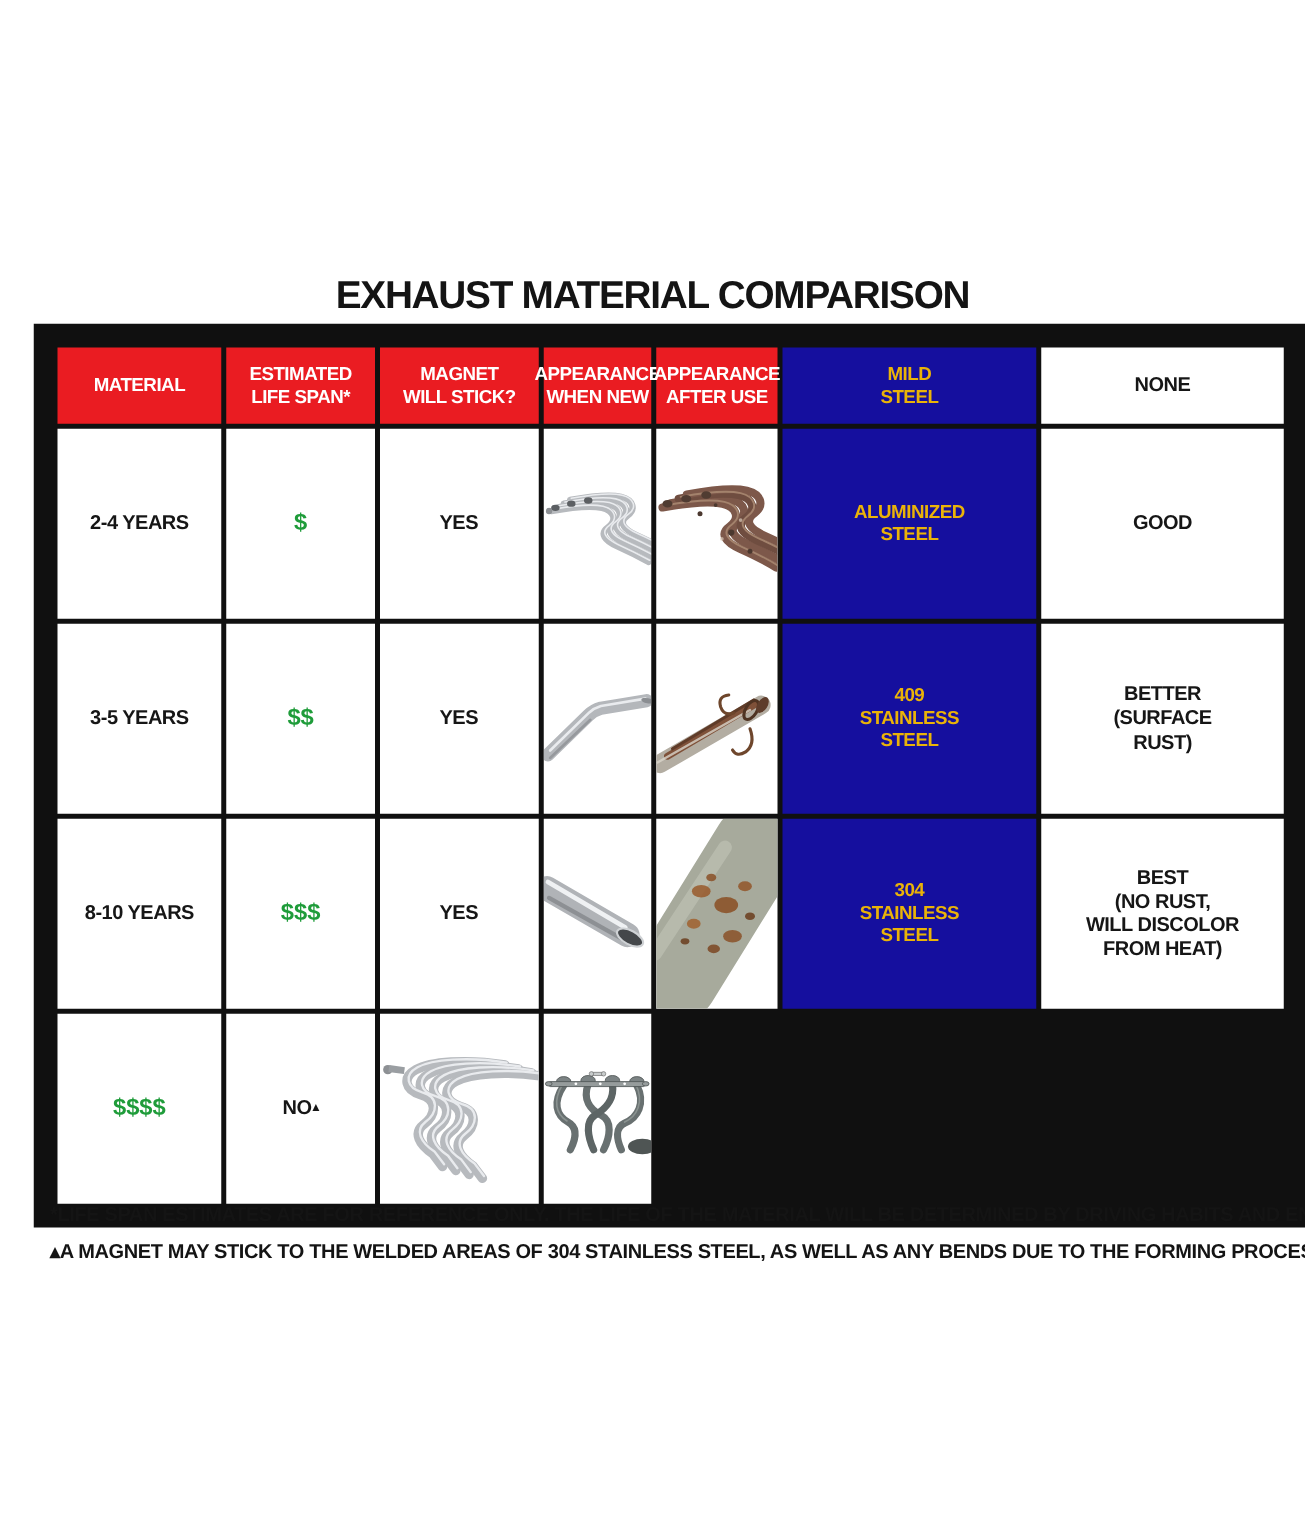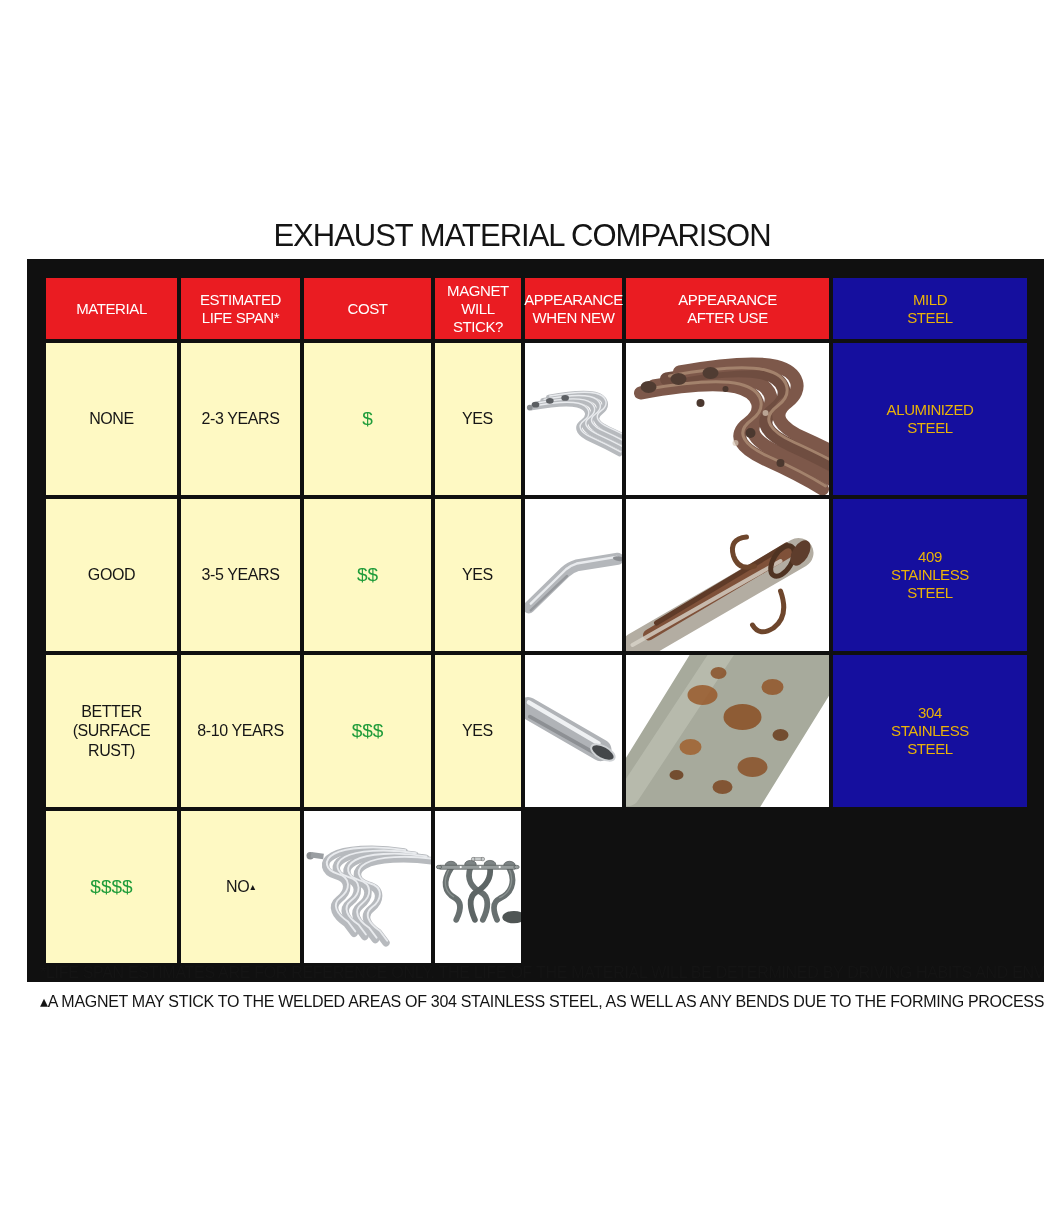--- a/index.html
+++ b/index.html
@@ -1,33 +1,33 @@
 <!DOCTYPE html>
 <html><head>
 <meta charset="utf-8">
 <style>
   html,body{margin:0;padding:0;background:#fff;}
   .page{
     position:relative;width:1044px;height:1213px;background:#ffffff;overflow:hidden;
-    font-family:"Liberation Sans",sans-serif;font-weight:400;color:#141414;
+    font-family:"Liberation Sans",sans-serif;font-weight:700;color:#141414;
   }
   .title{
     position:absolute;left:0;top:218px;width:100%;text-align:center;
     font-size:31px;letter-spacing:-1px;color:#141414;white-space:nowrap;
   }
   .tbl{
     position:absolute;left:27px;top:259px;
     background:#101010;padding:19px;
     display:grid;
     grid-template-columns:131px 119px 127px 86px 97px 203px 194px;
     grid-template-rows:61px 152px 152px 152px 152px;
     gap:4px;
   }
   .cell{
-    background:#fef9c3;display:flex;align-items:center;justify-content:center;
+    background:#ffffff;display:flex;align-items:center;justify-content:center;
     text-align:center;white-space:pre-line;line-height:1.2;letter-spacing:-0.4px;
   }
   .hcell{background:#ea1c22;color:#ffffff;font-size:15px;}
   .mcell{background:#150f9e;color:#eab308;font-size:15px;}
   .tcell{font-size:16px;color:#161616;}
   .cost{color:#1f9c3a;font-size:19px;letter-spacing:0;}
   .magnet sup{font-size:10px;vertical-align:8px;margin-left:1px;}
   .imgcell{background:#ffffff;overflow:hidden;padding:0;}
   .imgcell svg{width:100%;height:100%;display:block;}
   .footnotes{
@@ -41,32 +41,31 @@
 
 <div class="page">
 
   <div class="title">EXHAUST MATERIAL COMPARISON</div>
 
   <div class="tbl">
 
     <div class="cell hcell">MATERIAL</div>
     <div class="cell hcell">ESTIMATED
 LIFE SPAN*</div>
-    <div class="cell hcell">COST</div>
     <div class="cell hcell">MAGNET
 WILL STICK?</div>
     <div class="cell hcell">APPEARANCE
 WHEN NEW</div>
     <div class="cell hcell">APPEARANCE
 AFTER USE</div>
 
     <div class="cell mcell">MILD
 STEEL</div>
     <div class="cell tcell">NONE</div>
-    <div class="cell tcell">2-3 YEARS</div>
+    <div class="cell tcell">2-4 YEARS</div>
     <div class="cell tcell cost">$</div>
     <div class="cell tcell magnet"><span>YES</span><sup></sup></div>
     <div class="cell imgcell">
       <svg viewBox="0 0 203 152">
         <defs>
             <path id="ha" d="M14,52 C58,44 92,42 110,46 C134,52 138,70 122,82 C104,95 116,108 138,118 C158,127 180,138 198,148" fill="none"></path>
           </defs>
         <g fill="none" stroke-linecap="round">
           <use href="#ha" stroke="#b7babe" stroke-width="12"></use>
           <use href="#ha" stroke="#b7babe" stroke-width="12" transform="translate(12,-7)"></use>
@@ -174,20 +173,24 @@
           <ellipse cx="88" cy="18" rx="8" ry="6" fill="#8a5128"></ellipse>
           <ellipse cx="150" cy="80" rx="8" ry="6" fill="#6b3d1e"></ellipse>
           <ellipse cx="46" cy="120" rx="7" ry="5" fill="#6b3d1e"></ellipse>
         </g>
       </svg>
     </div>
 
     <div class="cell mcell">304
 STAINLESS
 STEEL</div>
+    <div class="cell tcell">BEST
+(NO RUST,
+WILL DISCOLOR
+FROM HEAT)</div>
     <div class="cell tcell cost">$$$$</div>
     <div class="cell tcell magnet"><span>NO</span><sup>▴</sup></div>
     <div class="cell imgcell">
       <svg viewBox="0 0 203 152">
         <defs>
             <path id="hg" d="M160,20 C110,12 64,16 46,26 C28,36 32,52 52,58 C74,64 72,84 56,96 C42,107 50,122 68,134 L80,150" fill="none"></path>
           </defs>
         <g fill="none" stroke-linecap="round">
           <use href="#hg" stroke="#b7babe" stroke-width="12"></use>
           <use href="#hg" stroke="#b7babe" stroke-width="12" transform="translate(17,5)"></use>

